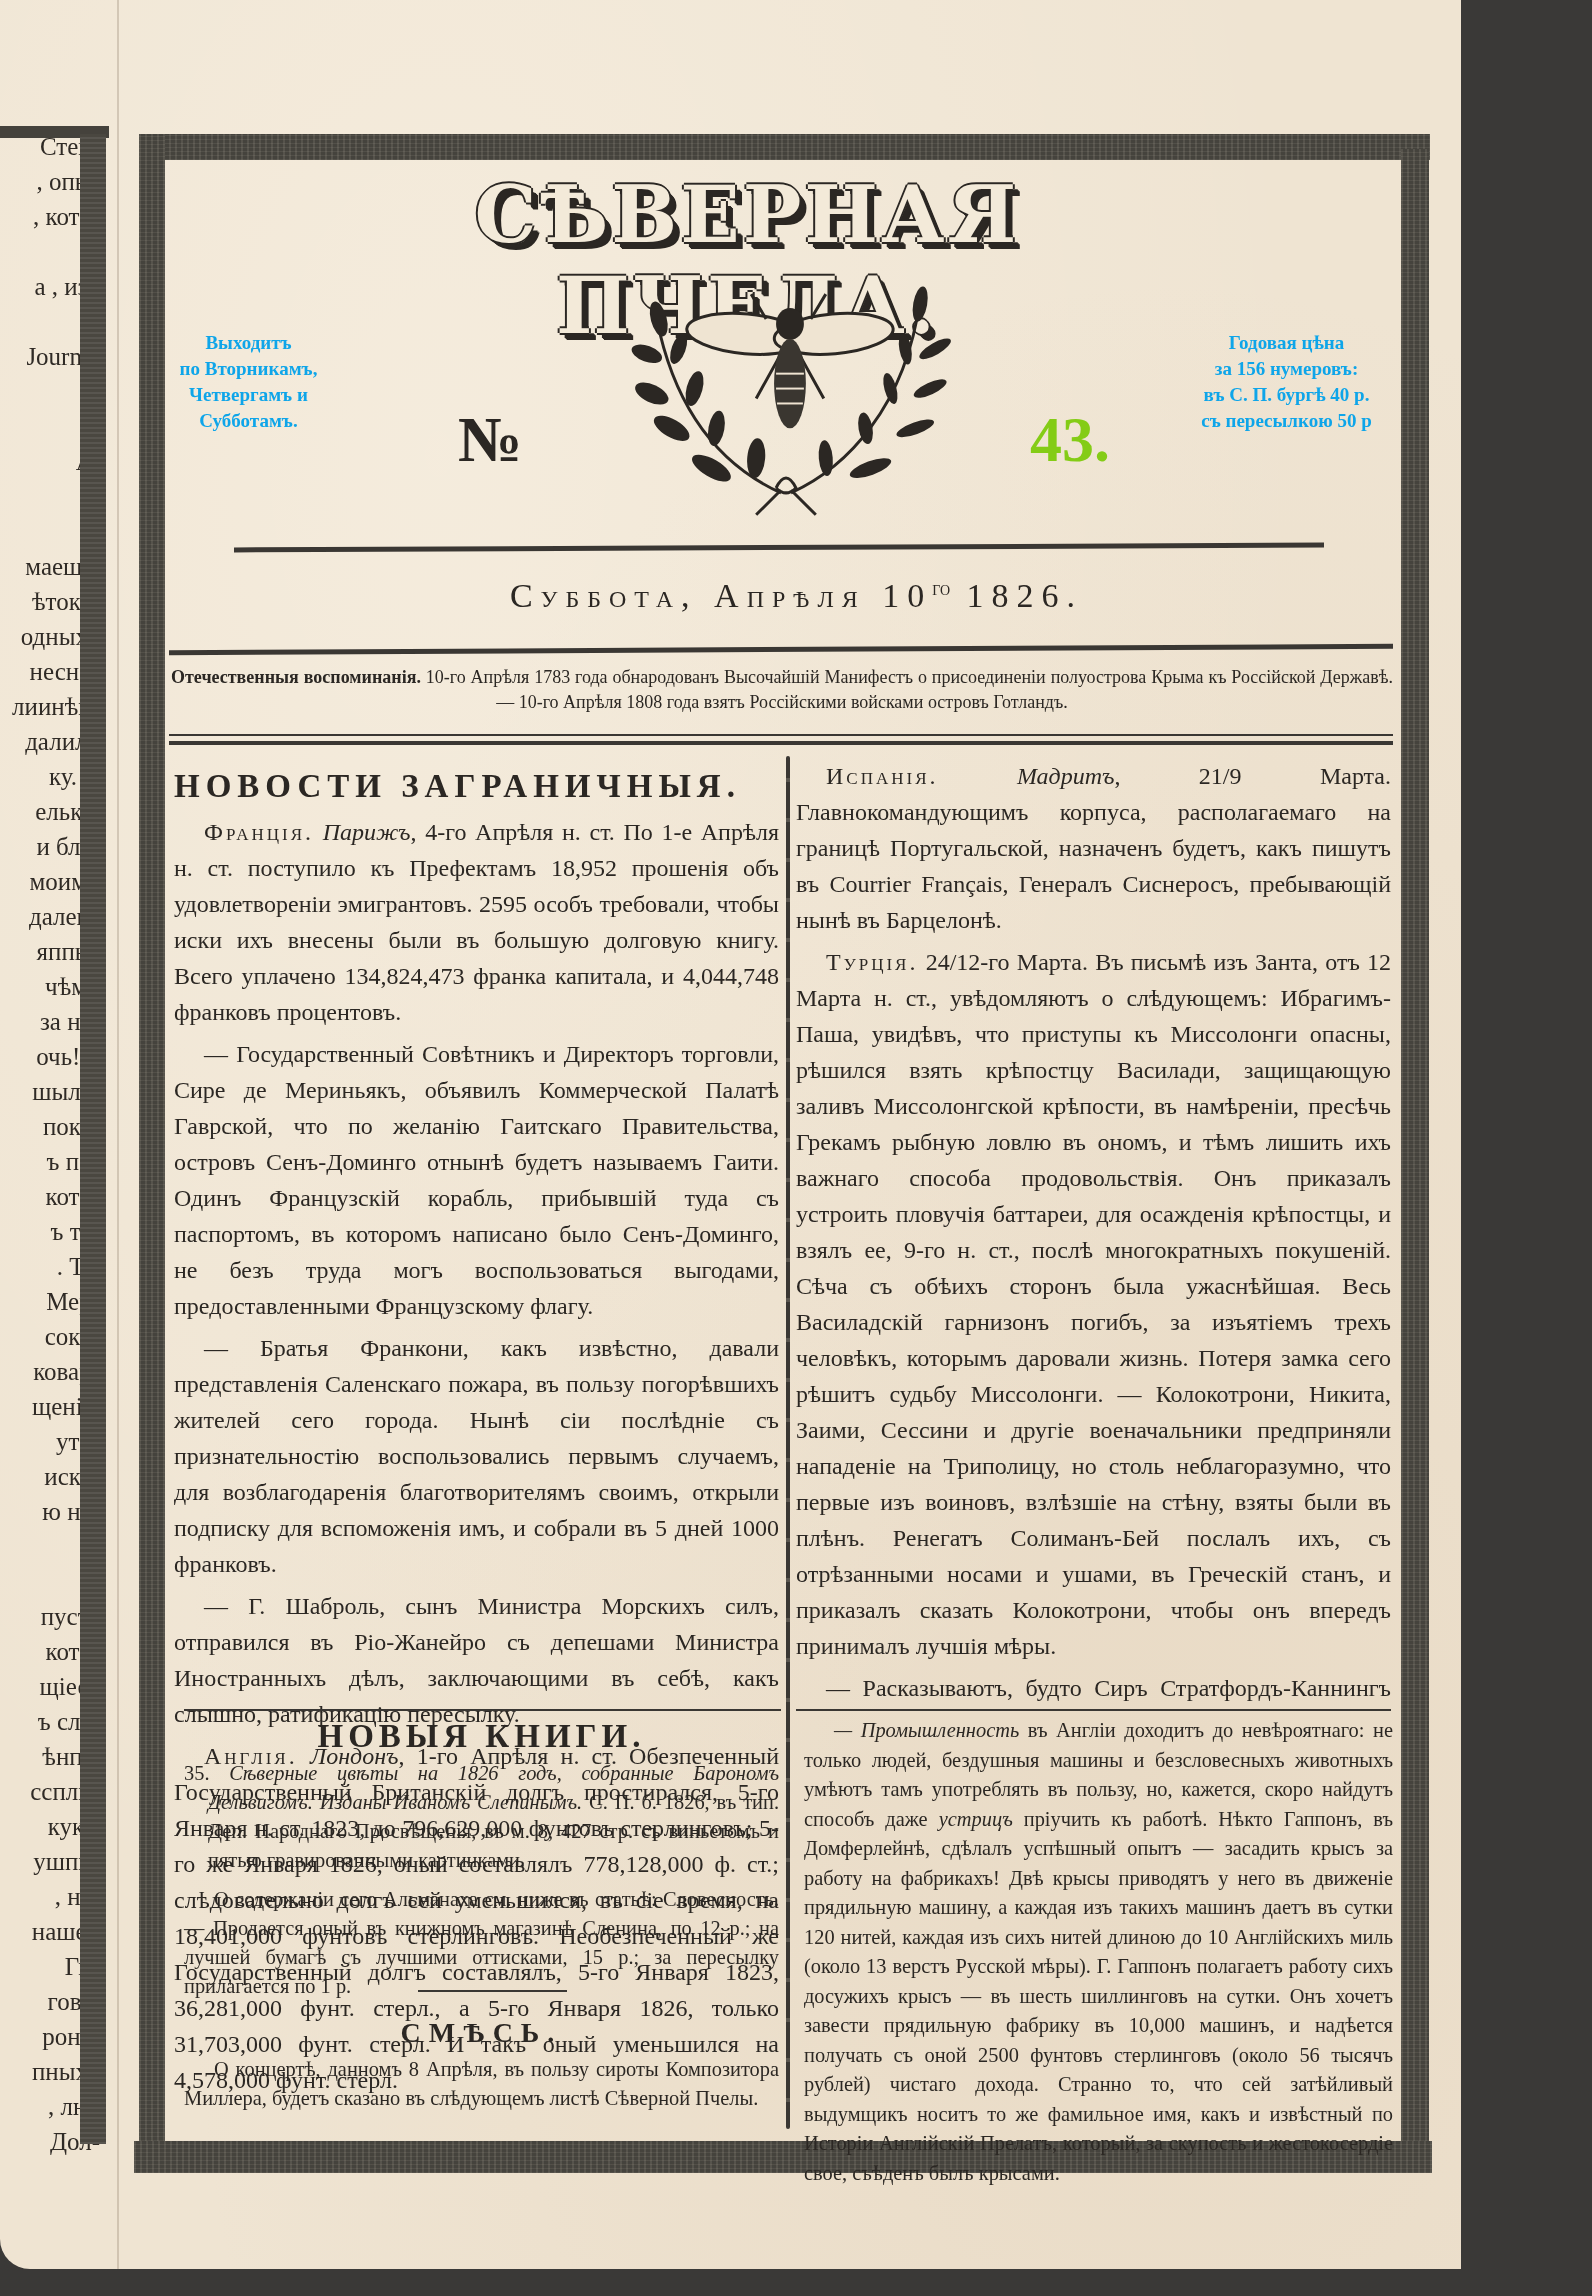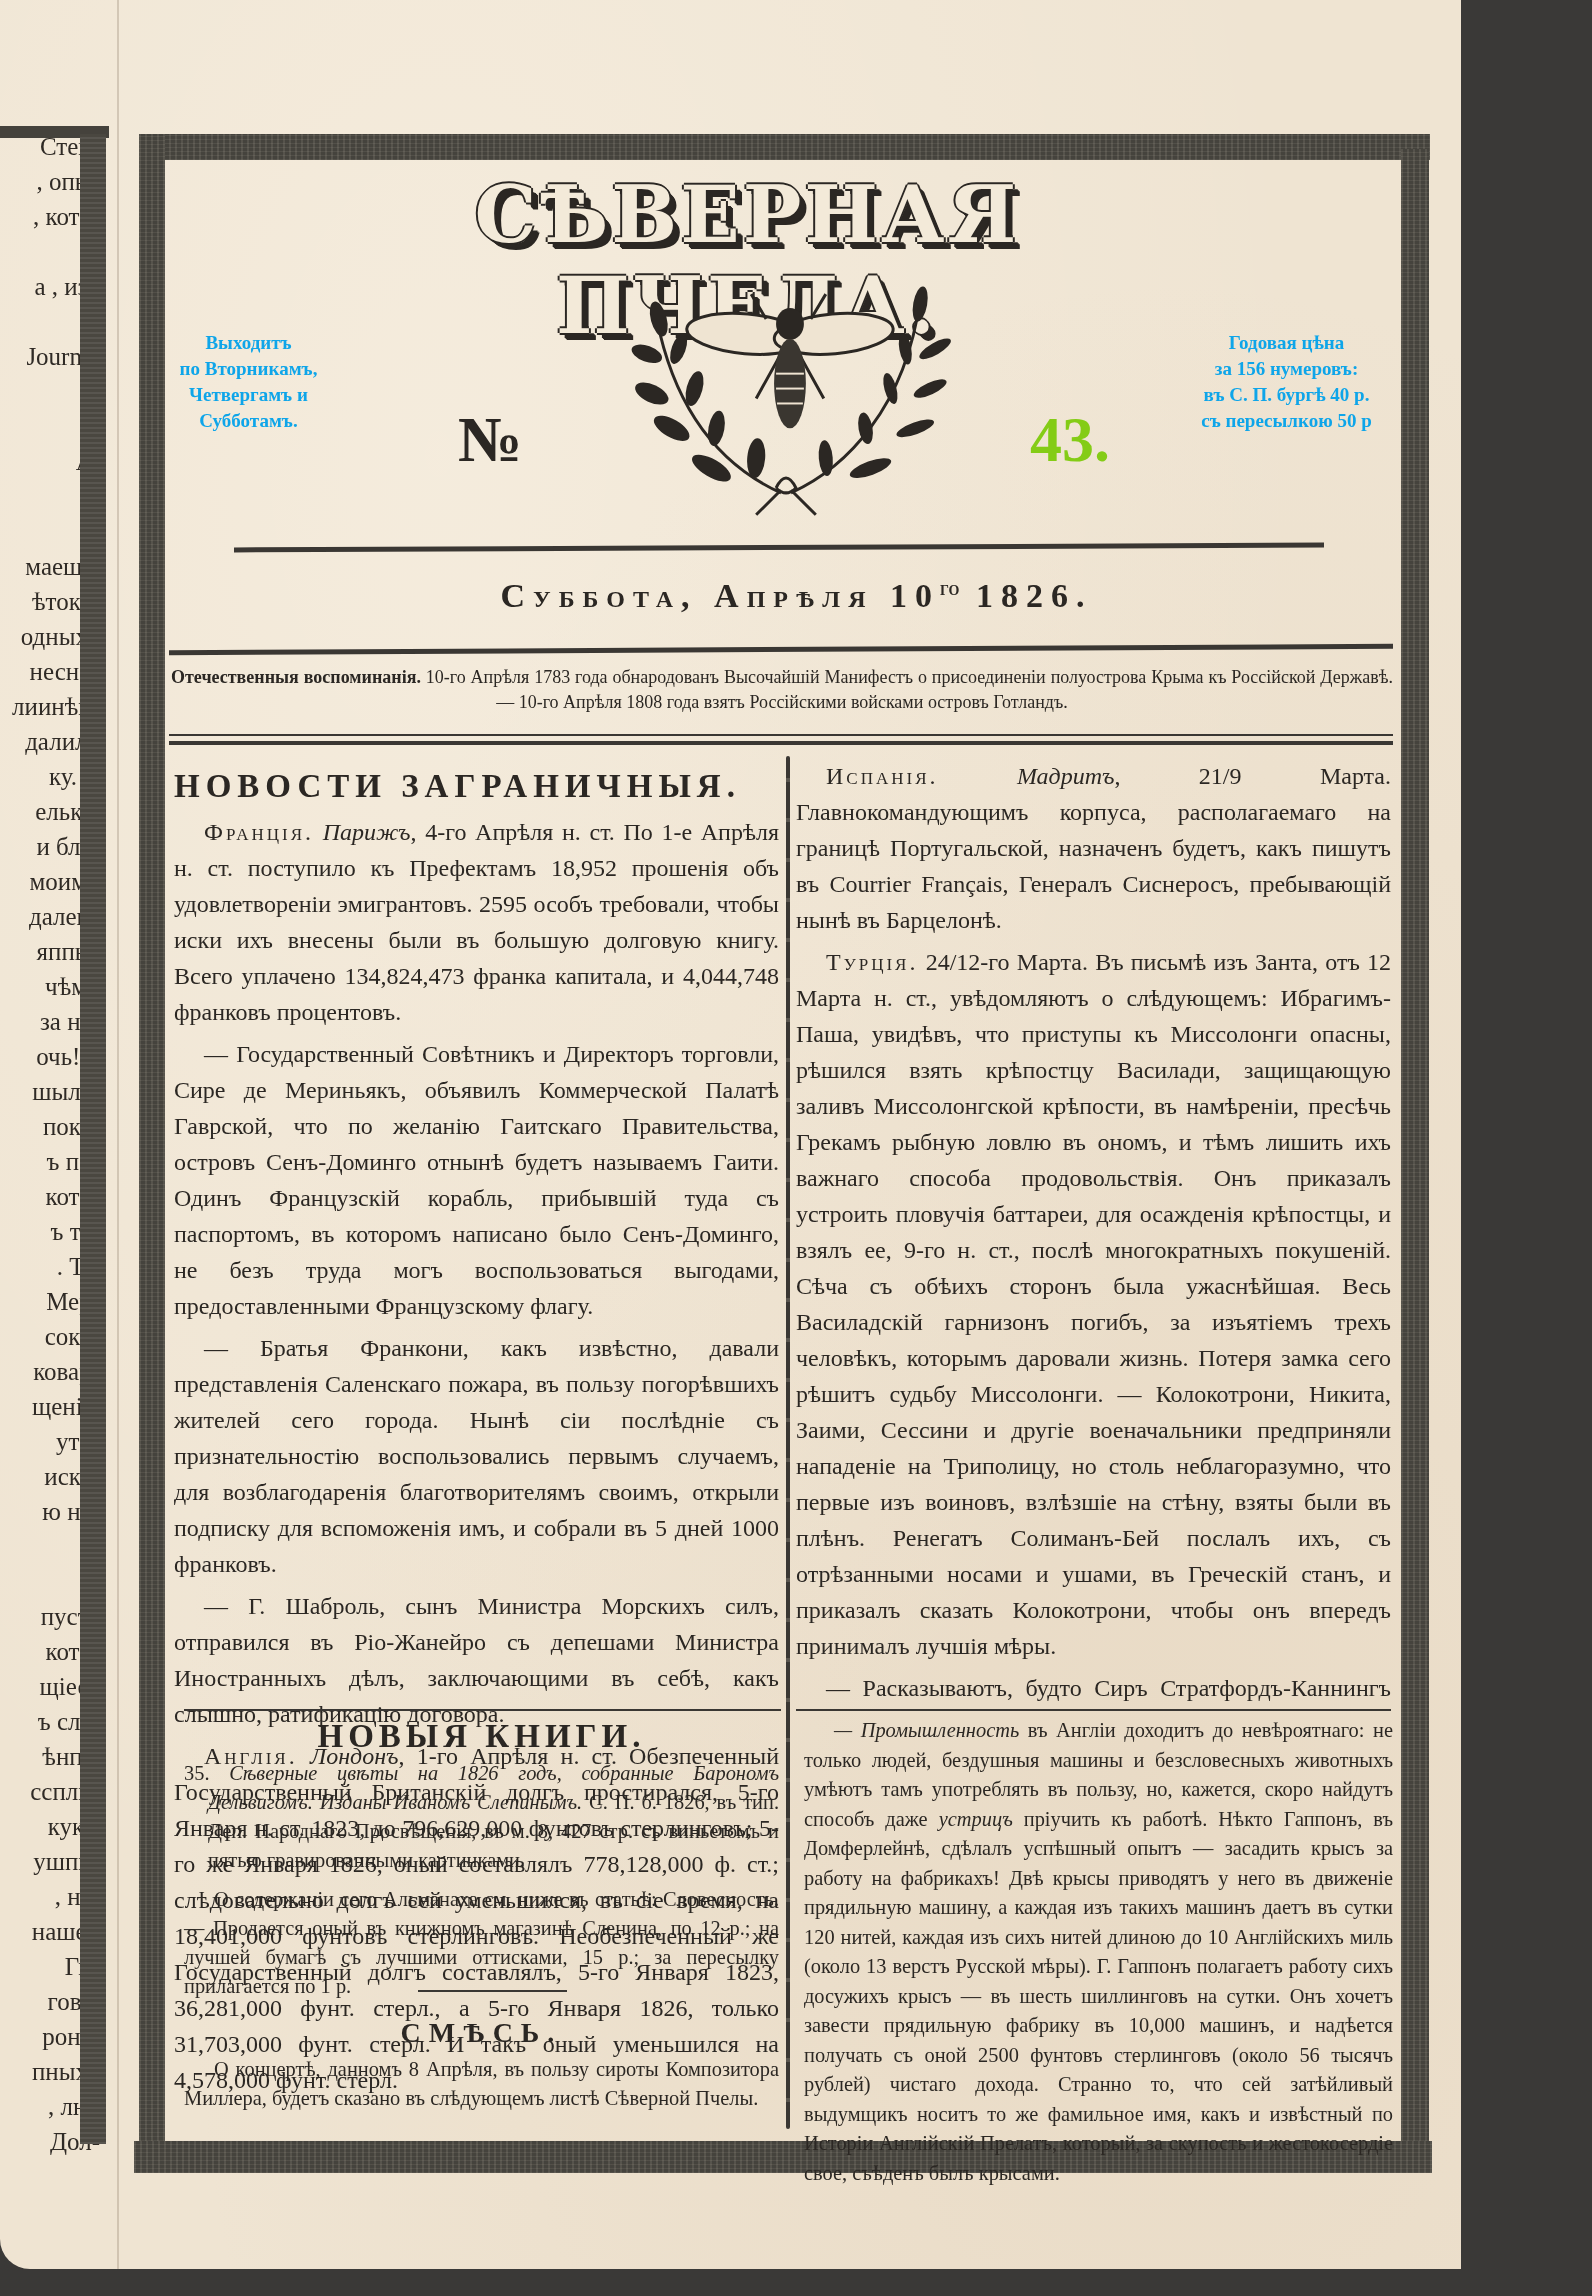--- a/index.html
+++ b/index.html
@@ -52,21 +52,21 @@
   .issue-num { position: absolute; left: 1030px; top: 403px; font-size: 64px; font-weight: bold; color:#84cc16; }
   .emblem { position: absolute; left: 617px; top: 279px; width: 338px; height: 239px; }
 
   .rule { position:absolute; background:#3a3733; }
   .rule-1 { left: 234px; top: 545px; width: 1090px; height: 5px; transform: rotate(-0.25deg); }
   .rule-2 { left: 169px; top: 647px; width: 1224px; height: 5px; transform: rotate(-0.3deg); }
   .rule-3 { left: 169px; top: 734px; width: 1224px; height: 2px; }
   .rule-4 { left: 169px; top: 741px; width: 1224px; height: 4px; }
 
   .dateline { position:absolute; left: 299px; top: 577px; width: 995px; text-align:center;
-    font-size: 34px; letter-spacing: 8px; font-variant: small-caps; color:#2b2723;font-weight:bold; }
+    font-size: 34px; letter-spacing: 8px; font-variant: small-caps; color:#2b2723; }
   .dateline sup { font-size: 20px; letter-spacing: 0; }
   .memories { position:absolute; left: 171px; top: 665px; width: 1222px; font-size: 18px; line-height: 25px;
     text-align: justify; text-align-last: center; }
   .memories .lead { font-weight: bold; }
 
   .col { position:absolute; font-size: 24px; line-height: 36px; text-align: justify; color:#2b2723; }
   .col-left { left: 174px; top: 764px; width: 605px; }
   .col-right { left: 796px; top: 758px; width: 595px; }
   .col p { margin: 0 0 6px 0; text-indent: 30px; hyphens: manual; }
   .hdr { font-weight: bold; font-size: 33px; letter-spacing: 6px; margin: 4px 0 10px; text-indent: 0; }
@@ -241,21 +241,21 @@
   <span>10-го Апрѣля 1783 года обнародованъ Высочайшій Манифестъ о присоединеніи полуострова Крыма къ Россійской Державѣ. — 10-го Апрѣля 1808 года взятъ Россійскими войсками островъ Готландъ.</span>
 </div>
 <div class="rule rule-3"></div>
 <div class="rule rule-4"></div>
 
 <div class="col col-left">
   <div class="hdr">НОВОСТИ ЗАГРАНИЧНЫЯ.</div>
   <p><span class="spaced">Франція.</span> <span class="ital">Парижъ</span><span>, 4-го Апрѣля н. ст. По 1-е Апрѣля н. ст. поступило къ Префектамъ 18,952 прошенія объ удовлетвореніи эмигрантовъ. 2595 особъ требовали, чтобы иски ихъ внесены были въ большую долговую книгу. Всего уплачено 134,824,473 франка капитала, и 4,044,748 франковъ процентовъ.</span></p>
   <p>— Государственный Совѣтникъ и Директоръ торговли, Сире де Мериньякъ, объявилъ Коммерческой Палатѣ Гаврской, что по желанію Гаитскаго Правительства, островъ Сенъ-Доминго отнынѣ будетъ называемъ Гаити. Одинъ Французскій корабль, прибывшій туда съ паспортомъ, въ которомъ написано было Сенъ-Доминго, не безъ труда могъ воспользоваться выгодами, предоставленными Французскому флагу.</p>
   <p>— Братья Франкони, какъ извѣстно, давали представленія Саленскаго пожара, въ пользу погорѣвшихъ жителей сего города. Нынѣ сіи послѣдніе съ признательностію воспользовались первымъ случаемъ, для возблагодаренія благотворителямъ своимъ, открыли подписку для вспоможенія имъ, и собрали въ 5 дней 1000 франковъ.</p>
-  <p>— Г. Шаброль, сынъ Министра Морскихъ силъ, отправился въ Ріо-Жанейро съ депешами Министра Иностранныхъ дѣлъ, заключающими въ себѣ, какъ слышно, ратификацію договора.</p>
+  <p>— Г. Шаброль, сынъ Министра Морскихъ силъ, отправился въ Ріо-Жанейро съ депешами Министра Иностранныхъ дѣлъ, заключающими въ себѣ, какъ слышно, ратификацію пересылку.</p>
   <p><span class="spaced">Англія.</span> <span class="ital">Лондонъ</span><span>, 1-го Апрѣля н. ст. Обезпеченный Государственный Британскій долгъ простирался, 5-го Января н. ст. 1823, до 796,629,000 фунтовъ стерлинговъ; 5-го же Января 1826, оный составлялъ 778,128,000 ф. ст.; слѣдовательно долгъ сей уменьшился, въ сіе время, на 18,401,000 фунтовъ стерлинговъ. Необезпеченный же Государственный долгъ составлялъ, 5-го Января 1823, 36,281,000 фунт. стерл., а 5-го Января 1826, только 31,703,000 фунт. стерл. И такъ оный уменьшился на 4,578,000 фунт. стерл.</span></p>
 </div>
 
 <div class="col-divider"></div>
 
 <div class="col col-right" style="height:945px; overflow:hidden;">
 
   <p style="margin-top:0;"><span class="spaced">Испанія.</span> <span class="ital">Мадритъ</span><span>, 21/9 Марта.</span><span> Главнокомандующимъ корпуса, располагаемаго на границѣ Португальской, назначенъ будетъ, какъ пишутъ въ Courrier Français, Генералъ Сиснеросъ, пребывающій нынѣ въ Барцелонѣ.</span></p>
   <p><span class="spaced">Турція.</span><span> 24/12-го Марта.</span><span> Въ письмѣ изъ Занта, отъ 12 Марта н. ст., увѣдомляютъ о слѣдующемъ: Ибрагимъ-Паша, увидѣвъ, что приступы къ Миссолонги опасны, рѣшился взять крѣпостцу Василади, защищающую заливъ Миссолонгской крѣпости, въ намѣреніи, пресѣчь Грекамъ рыбную ловлю въ ономъ, и тѣмъ лишить ихъ важнаго способа продовольствія. Онъ приказалъ устроить пловучія баттареи, для осажденія крѣпостцы, и взялъ ее, 9-го н. ст., послѣ многократныхъ покушеній. Сѣча съ обѣихъ сторонъ была ужаснѣйшая. Весь Василадскій гарнизонъ погибъ, за изъятіемъ трехъ человѣкъ, которымъ даровали жизнь. Потеря замка сего рѣшитъ судьбу Миссолонги. — Колокотрони, Никита, Заими, Сессини и другіе военачальники предприняли нападеніе на Триполицу, но столь неблагоразумно, что первые изъ воиновъ, взлѣзшіе на стѣну, взяты были въ плѣнъ. Ренегатъ Солиманъ-Бей послалъ ихъ, съ отрѣзанными носами и ушами, въ Греческій станъ, и приказалъ сказать Колокотрони, чтобы онъ впередъ принималъ лучшія мѣры.</span></p>
   <p>— Расказываютъ, будто Сиръ Стратфордъ-Каннингъ сказалъ въ Идрѣ Греческимъ Депутатамъ, между кои-</p>

